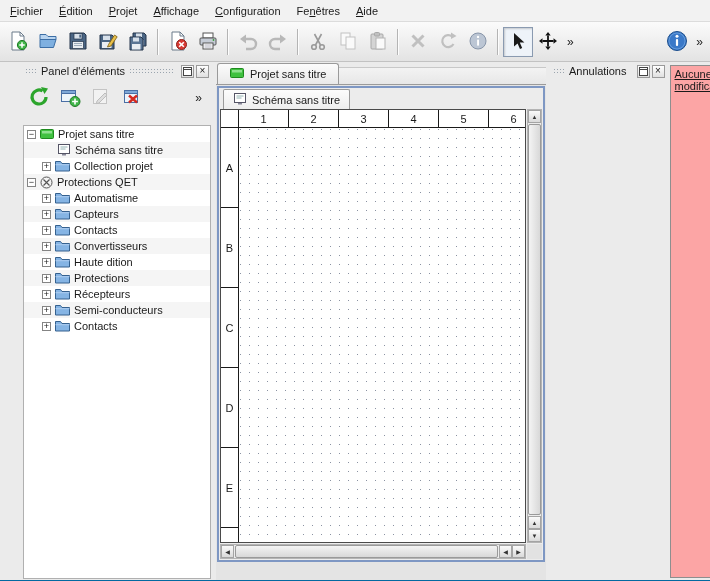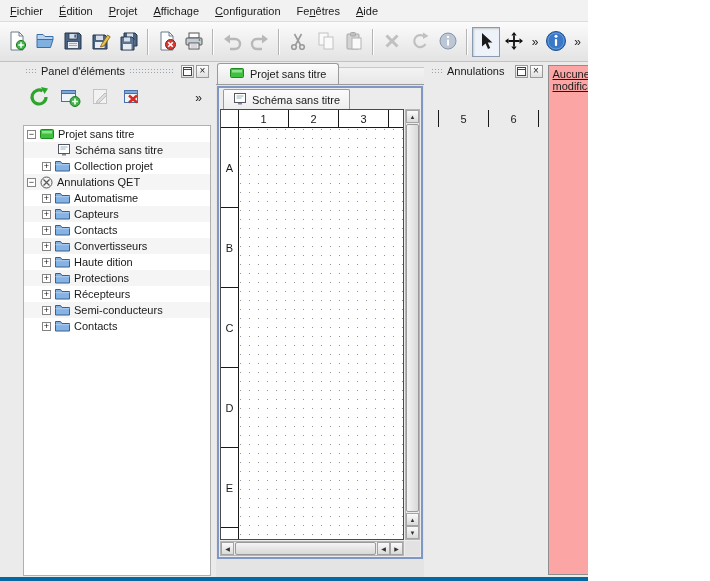--- a/index.html
+++ b/index.html
@@ -1,18 +1,18 @@
 <!DOCTYPE html>
 <html><head>
 <meta charset="utf-8">
 <style>
   * { margin:0; padding:0; box-sizing:border-box; }
   html,body { width:710px; height:581px; }
   body { font-family:"Liberation Sans","DejaVu Sans",sans-serif; font-size:11px; color:#1a1a1a; }
-  .app { position:relative; width:588px; height:581px; background:#ebebeb; overflow:hidden; border-bottom:4px solid #0369a1; }
+  .app { position:relative; width:710px; height:581px; background:#ebebeb; overflow:hidden; border-bottom:1px solid #0369a1; }
 
   
   .menubar { height:22px; display:flex; align-items:center; padding-left:2px; background:#f2f2f2; border-bottom:1px solid #dcdcdc; }
   .menu-item { padding:3px 8px; cursor:default; }
 
   
   .toolbar { height:40px; display:flex; align-items:center; padding:0 3px; background:linear-gradient(#fbfbfb,#e3e3e3); border-bottom:1px solid #c2c2c2; }
   .tbtn { width:30px; height:30px; display:flex; align-items:center; justify-content:center; border:1px solid transparent; }
   .tbtn.pressed { border:1px solid #8a9ab0; background:#eef3f9; box-shadow:inset 1px 1px 2px rgba(0,0,0,.18); }
   .tsep { width:2px; height:26px; border-left:1px solid #b4b4b4; border-right:1px solid #fdfdfd; margin:0 4px; }
@@ -304,21 +304,21 @@
             <span class="tlabel">Collection projet</span>
           </div>
         <div class="tree-row alt">
             <span class="expander">−</span>
             <span class="ticon">
               <svg width="13" height="13" viewBox="0 0 13 13">
                 <circle cx="6.5" cy="6.5" r="5.5" fill="#f4f4f4" stroke="#555"></circle>
                 <path d="M3.5 3.5l6 6M9.5 3.5l-6 6" stroke="#555" stroke-width="1.2"></path>
               </svg>
             </span>
-            <span class="tlabel">Annulations QET</span>
+            <span class="tlabel">Protections QET</span>
           </div>
         <div class="tree-row">
             <span class="ind"></span>
             <span class="expander">+</span>
             <span class="ticon">
               <svg width="15" height="12" viewBox="0 0 15 12">
                 <path d="M.5 1.5h5l1.5 2h7.5v7.5H.5z" fill="#85b4e4" stroke="#35618f"></path>
                 <path d="M.5 4.7h14" stroke="#aecdf0"></path>
               </svg>
             </span>

